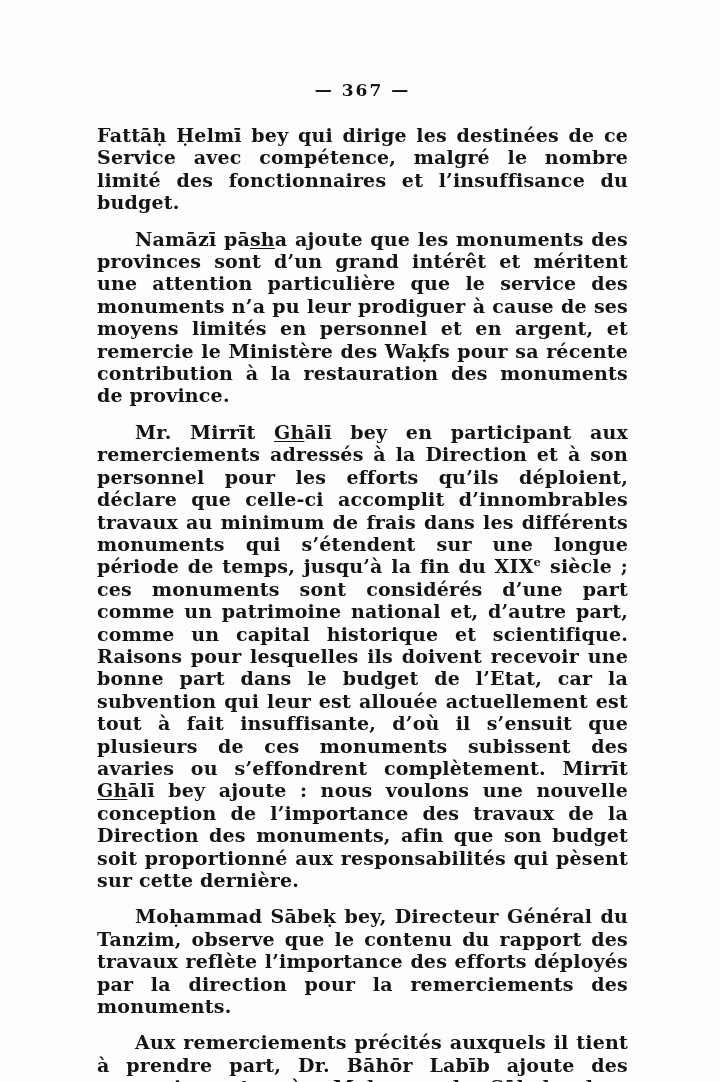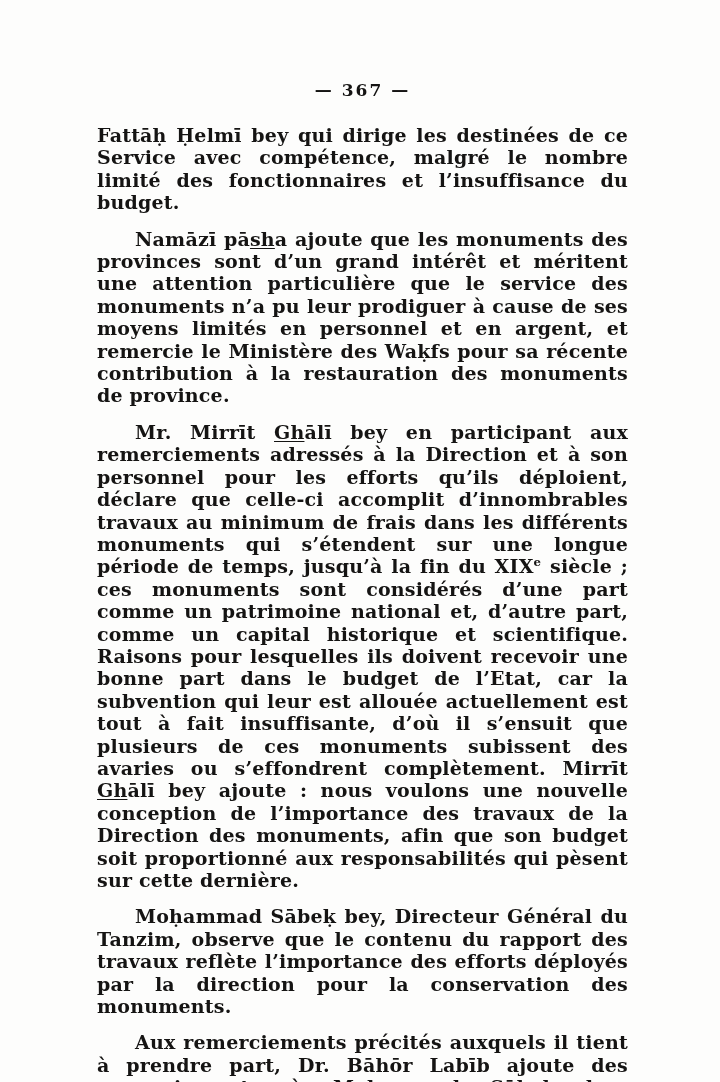--- a/index.html
+++ b/index.html
@@ -53,17 +53,17 @@
 </head>
 <body>
 
 <div class="page" style="background: rgb(253, 253, 252); color: rgb(21, 20, 19);">
   <div class="text-block">
     <div class="page-number">— 367 —</div>
     <div>
         <p class="para"><span>Fattāḥ Ḥelmī bey qui dirige les destinées de ce Service avec compétence, malgré le nombre limité des fonctionnaires et l’insuffisance du budget.</span></p>
         <p class="para indent"><span>Namāzī pā</span><span class="u">sh</span><span>a ajoute que les monuments des provinces sont d’un grand intérêt et méritent une attention particulière que le service des monuments n’a pu leur prodiguer à cause de ses moyens limités en personnel et en argent, et remercie le Ministère des Waḳfs pour sa récente contribution à la restauration des monuments de province.</span></p>
         <p class="para indent"><span>Mr. Mirrīt </span><span class="u">Gh</span><span>ālī bey en participant aux remerciements adressés à la Direction et à son personnel pour les efforts qu’ils déploient, déclare que celle-ci accomplit d’innombrables travaux au minimum de frais dans les différents monuments qui s’étendent sur une longue période de temps, jusqu’à la fin du XIX</span><sup>e</sup><span> siècle ; ces monuments sont considérés d’une part comme un patrimoine national et, d’autre part, comme un capital historique et scientifique.  Raisons pour lesquelles ils doivent recevoir une bonne part dans le budget de l’Etat, car la subvention qui leur est allouée actuellement est tout à fait insuffisante, d’où il s’ensuit que plusieurs de ces monuments subissent des avaries ou s’effondrent complètement. Mirrīt </span><span class="u">Gh</span><span>ālī bey ajoute : nous voulons une nouvelle conception de l’importance des travaux de la Direction des monuments, afin que son budget soit proportionné aux responsabilités qui pèsent sur cette dernière.</span></p>
-        <p class="para indent"><span>Moḥammad Sābeḳ bey, Directeur Général du Tanzim, observe que le contenu du rapport des travaux reflète l’importance des efforts déployés par la direction pour la conservation des monuments.</span></p>
+        <p class="para indent"><span>Moḥammad Sābeḳ bey, Directeur Général du Tanzim, observe que le contenu du rapport des travaux reflète l’importance des efforts déployés par la direction pour la remerciements des monuments.</span></p>
         <p class="para indent"><span>Aux remerciements précités auxquels il tient à prendre part, Dr. Bāhōr Labīb ajoute des remerciements à Moḥammad Sābeḳ bey, Directeur Général du Tanzim, pour avoir fait nettoyer par ce Département la zone du Vieux-Caire et fait poser un escalier conduisant au Musée Copte.</span></p>
       </div>
   </div>
 </div>
 
 </body></html>

